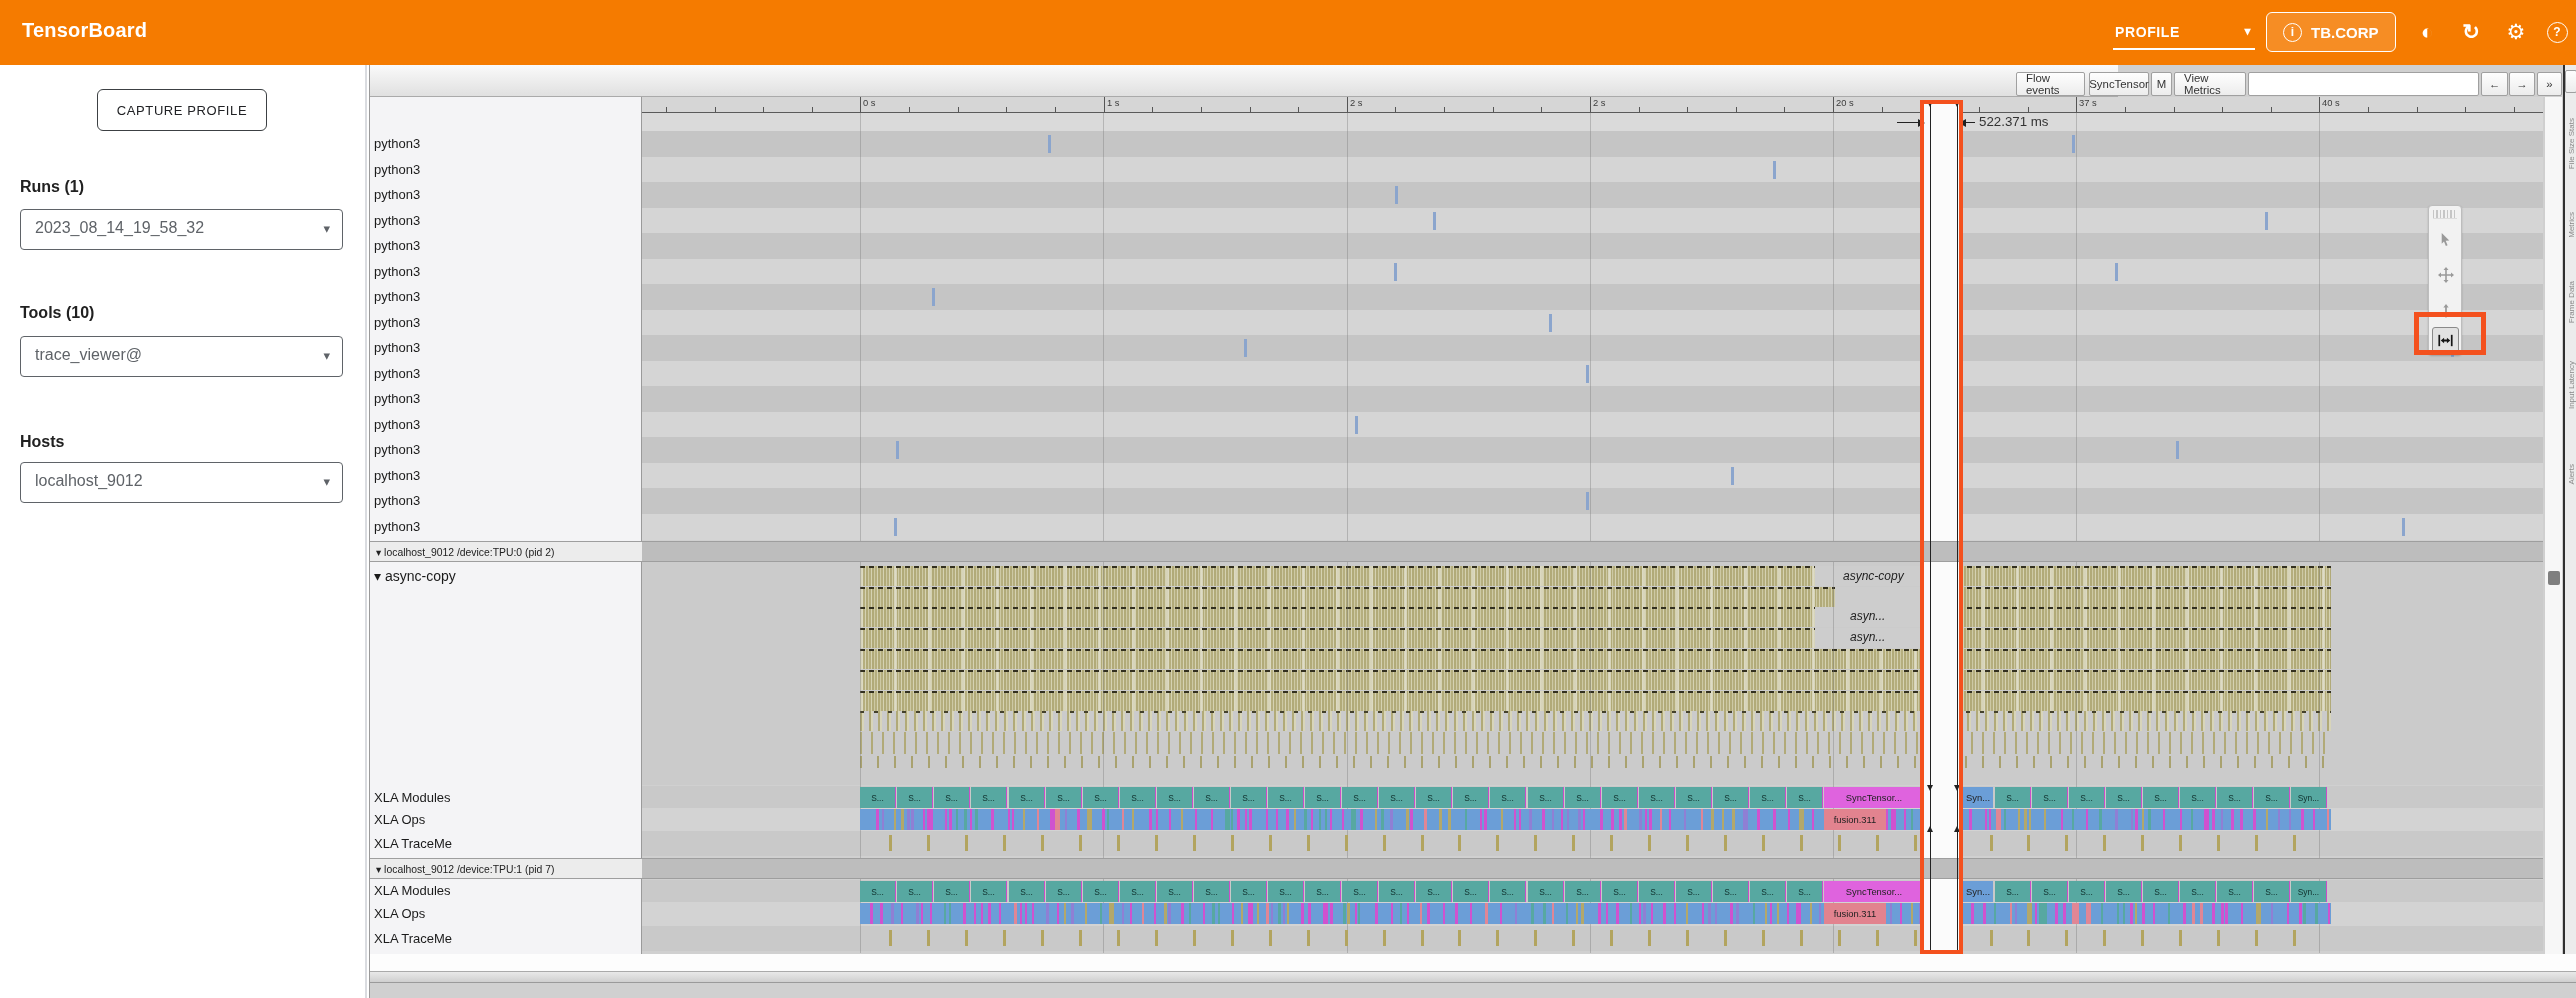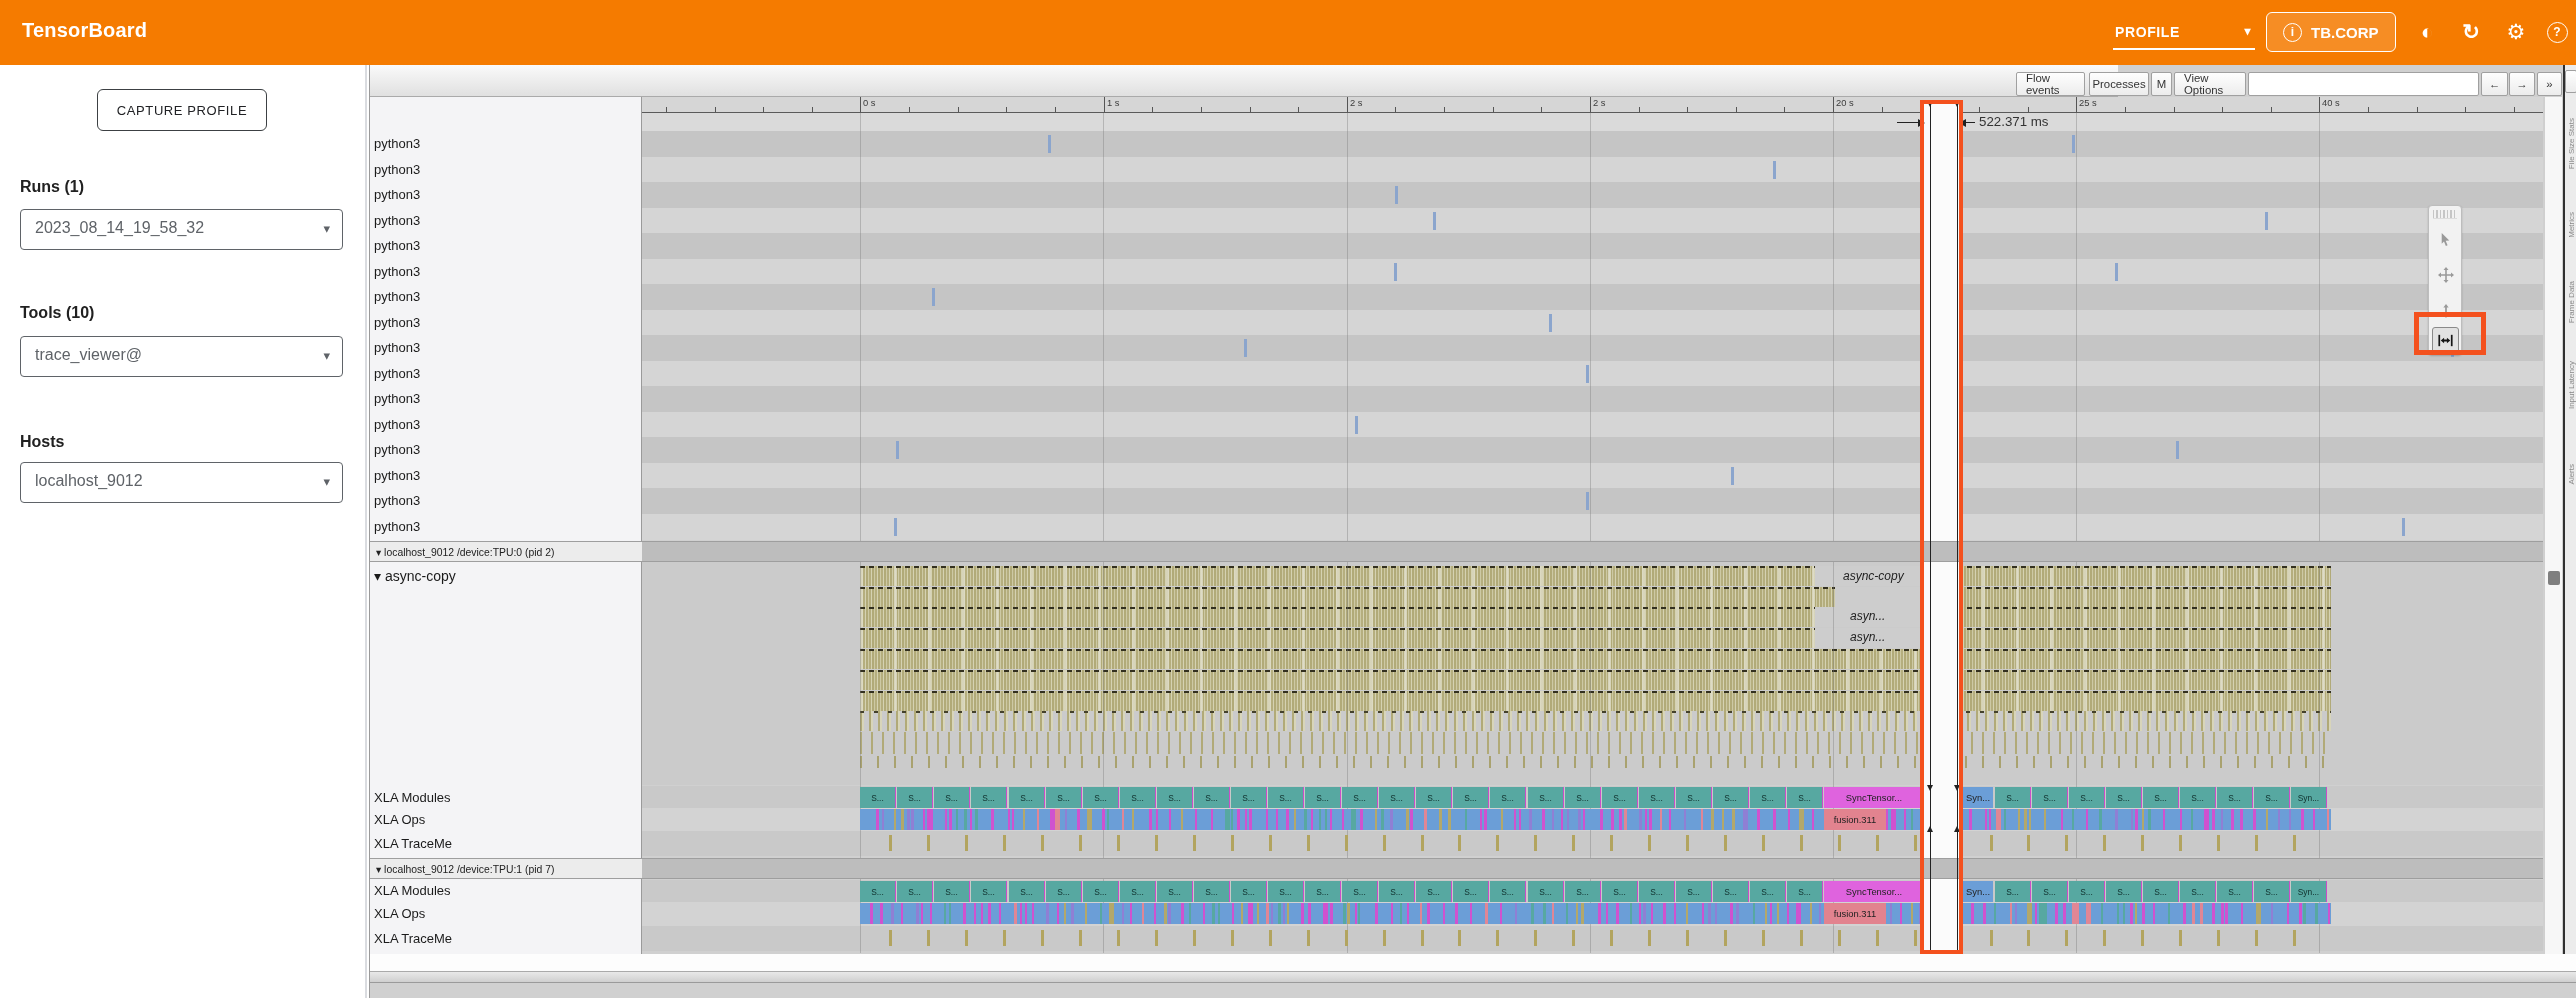--- a/index.html
+++ b/index.html
@@ -148,23 +148,23 @@
   <div class="side-label" style="top:368px">Hosts</div>
   <div class="side-select" style="top:397px">
     <span class="val">localhost_9012</span>
     <span class="caret">▾</span>
   </div>
 </aside>
 
 <main id="trace">
   <div id="tv-topbar">
       <div class="tv-btn" style="left: 1646px; width: 69px;">Flow events</div>
-      <div class="tv-btn" style="left: 1719px; width: 60px;">Processes</div>
+      <div class="tv-btn" style="left: 1719px; width: 60px;">SyncTensor</div>
       <div class="tv-btn" style="left: 1781px; width: 21px;">M</div>
-      <div class="tv-btn" style="left: 1804px; width: 72px;">View Options</div>
+      <div class="tv-btn" style="left: 1804px; width: 72px;">View Metrics</div>
       <div class="tv-btn" style="left: 2111px; width: 27px;">←</div>
       <div class="tv-btn" style="left: 2139px; width: 26px;">→</div>
       <div class="tv-btn" style="left: 2167px; width: 25px;">»</div>
     </div>
   <div id="tv-searchbox"></div>
   <div id="ruler">
       <div class="tick-minor" style="left: 24px;"></div>
       <div class="tick-minor" style="left: 73px;"></div>
       <div class="tick-minor" style="left: 121px;"></div>
       <div class="tick-minor" style="left: 170px;"></div>
@@ -192,21 +192,21 @@
       <div class="tick-minor" style="left: 1045px;"></div>
       <div class="tick-minor" style="left: 1094px;"></div>
       <div class="tick-minor" style="left: 1142px;"></div>
       <div class="tick-major" style="left: 1191px;"></div>
       <div class="tick-label" style="left: 1194px;">20 s</div>
       <div class="tick-minor" style="left: 1240px;"></div>
       <div class="tick-minor" style="left: 1288px;"></div>
       <div class="tick-minor" style="left: 1337px;"></div>
       <div class="tick-minor" style="left: 1386px;"></div>
       <div class="tick-major" style="left: 1434px;"></div>
-      <div class="tick-label" style="left: 1437px;">25 s</div>
+      <div class="tick-label" style="left: 1437px;">37 s</div>
       <div class="tick-minor" style="left: 1483px;"></div>
       <div class="tick-minor" style="left: 1532px;"></div>
       <div class="tick-minor" style="left: 1580px;"></div>
       <div class="tick-minor" style="left: 1629px;"></div>
       <div class="tick-major" style="left: 1677px;"></div>
       <div class="tick-label" style="left: 1680px;">40 s</div>
       <div class="tick-minor" style="left: 1726px;"></div>
       <div class="tick-minor" style="left: 1775px;"></div>
       <div class="tick-minor" style="left: 1823px;"></div>
       <div class="tick-minor" style="left: 1872px;"></div>

